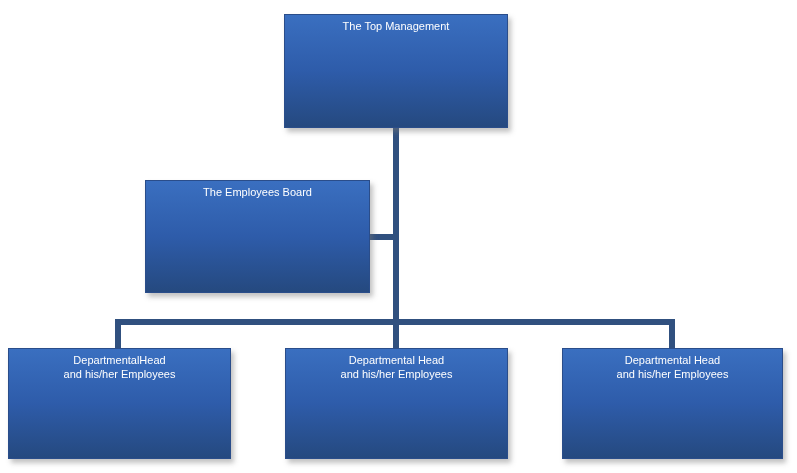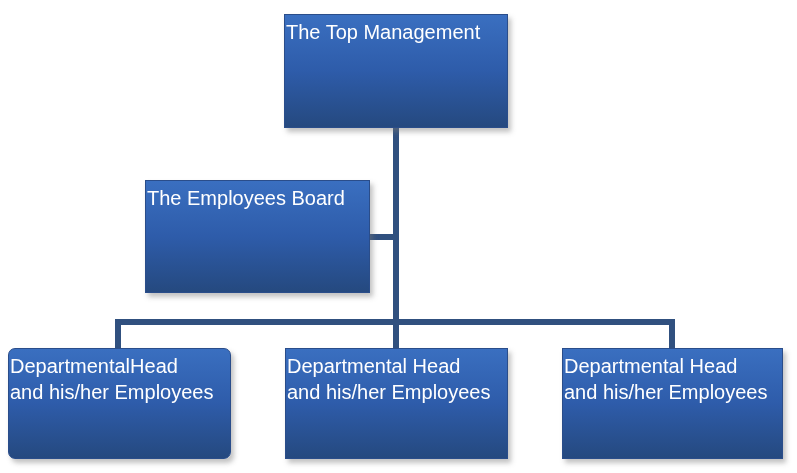--- a/index.html
+++ b/index.html
@@ -19,38 +19,38 @@
     position: absolute;
     background: #30507f;
   }
   .node {
     position: absolute;
     box-sizing: border-box;
     background: linear-gradient(180deg, #3a6fc0 0%, #2e5caa 50%, #25497f 100%);
     border: 1px solid #2a4d8a;
     box-shadow: 3px 4px 5px rgba(120,120,120,0.45);
     color: #ffffff;
-    font-size: 20px;
+    font-size: 11px;
     line-height: 1.3;
     padding: 4px 1px;
-    text-align: left;
+    text-align: center;
   }
   .node .line { display: block; }
 
   
   .conn-main-vertical   { left: 393px; top: 128px; width: 6px;  height: 220px; }
   .conn-advisory-stub   { left: 369px; top: 234px; width: 24px; height: 6px; }
   .conn-bottom-horizontal{ left: 115px; top: 319px; width: 560px; height: 6px; }
   .conn-left-drop       { left: 115px; top: 319px; width: 6px;  height: 29px; }
   .conn-right-drop      { left: 669px; top: 319px; width: 6px;  height: 29px; }
 
   
   .node-top       { left: 284px; top: 14px;  width: 224px; height: 114px; }
   .node-advisory  { left: 145px; top: 180px; width: 225px; height: 113px; }
-  .node-dept1     { left: 8px;   top: 348px; width: 223px; height: 111px; border-radius: 7px; }
+  .node-dept1     { left: 8px;   top: 348px; width: 223px; height: 111px; }
   .node-dept2     { left: 285px; top: 348px; width: 223px; height: 111px; }
   .node-dept3     { left: 562px; top: 348px; width: 221px; height: 111px; }
 </style>
 </head>
 <body>
 
 <div class="canvas">
 
   <div class="connector conn-main-vertical"></div>
   <div class="connector conn-advisory-stub"></div>

